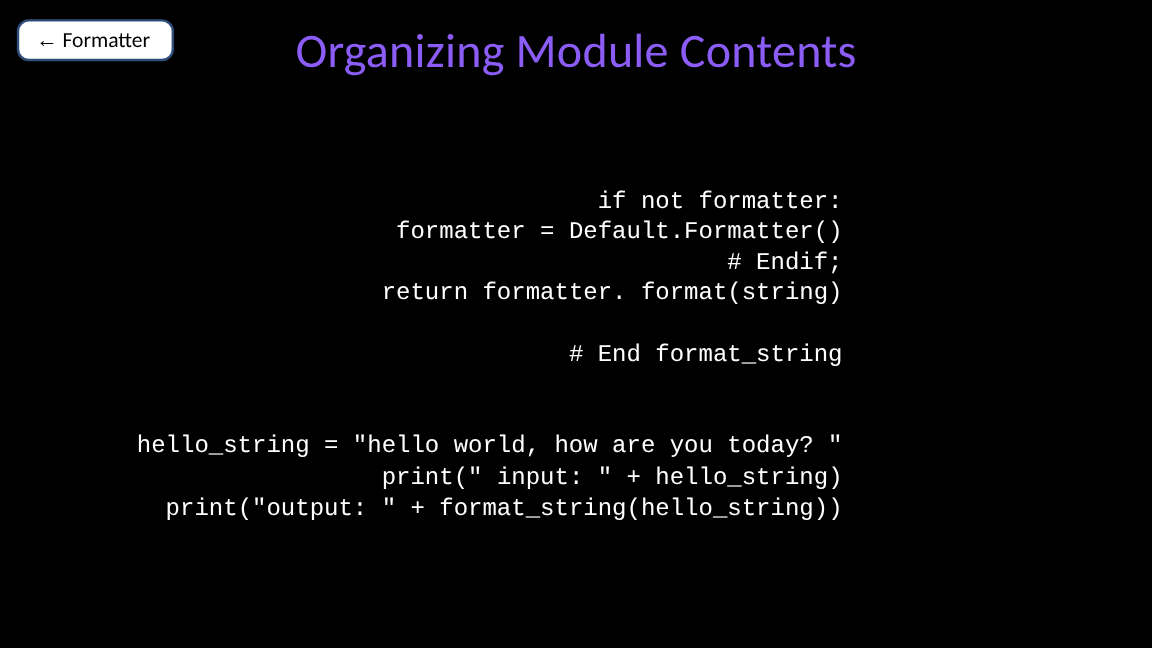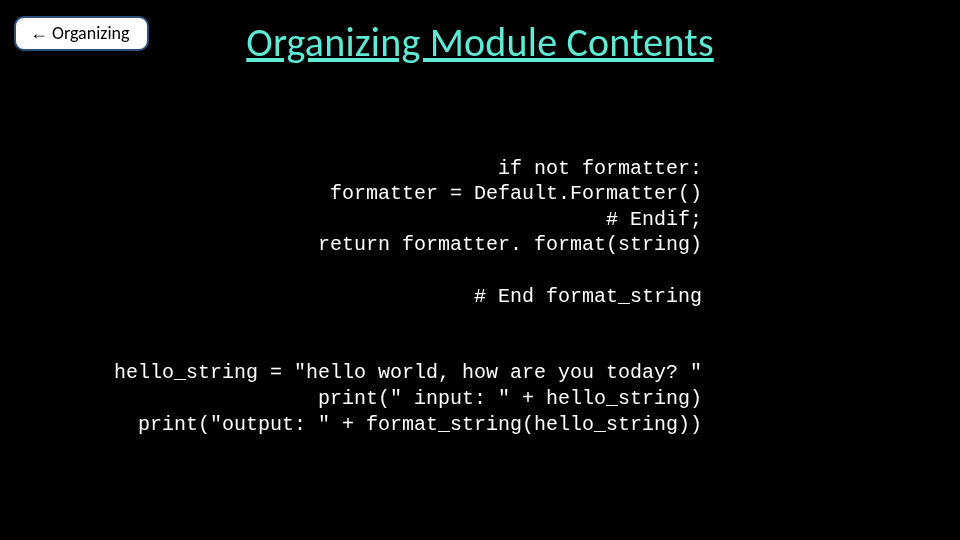--- a/index.html
+++ b/index.html
@@ -32,39 +32,39 @@
     position: absolute;
     top: 18px;
     left: 0;
     right: 0;
     text-align: center;
     color: #000;
     font-size: 40px;
     font-weight: 400;
     letter-spacing: 0.2px;
   }
-  .title span { color: #5eead4; text-decoration: underline; }
+  .title span { color: #8b5cf6; }
   .code {
     position: absolute;
     top: 130px;
     left: 114px;
     font-family: "Courier New", Courier, monospace;
     font-size: 20px;
     line-height: 1.28;
     white-space: pre;
     color: #fff;
     text-align: right;
   }
 </style>
 </head>
 <body>
 
 <div class="badge">
   <span class="arrow">←</span>
-  <span>Organizing</span>
+  <span>Formatter</span>
 </div>
 
 <div class="title">
   <span>Organizing Module Contents</span>
 </div>
 
 <div class="code">
 <span>    if not formatter:</span>
 <span>        formatter = Default.Formatter()</span>
 <span>    # Endif;</span>

